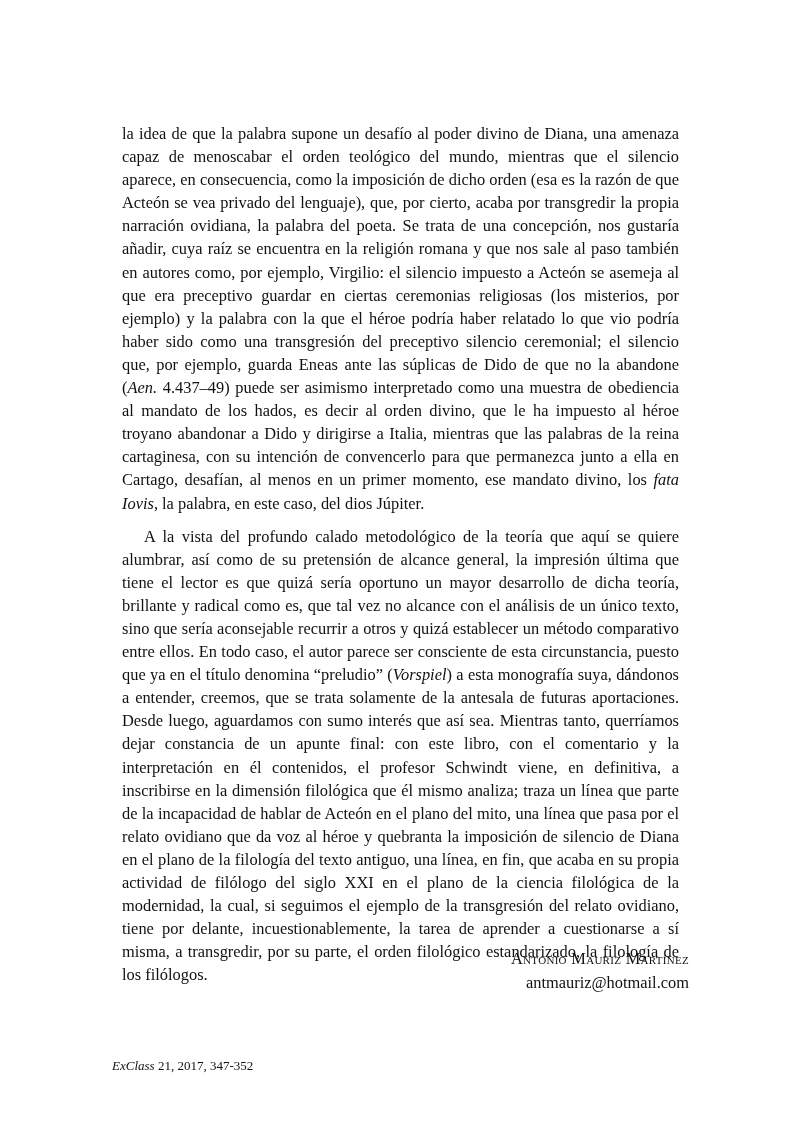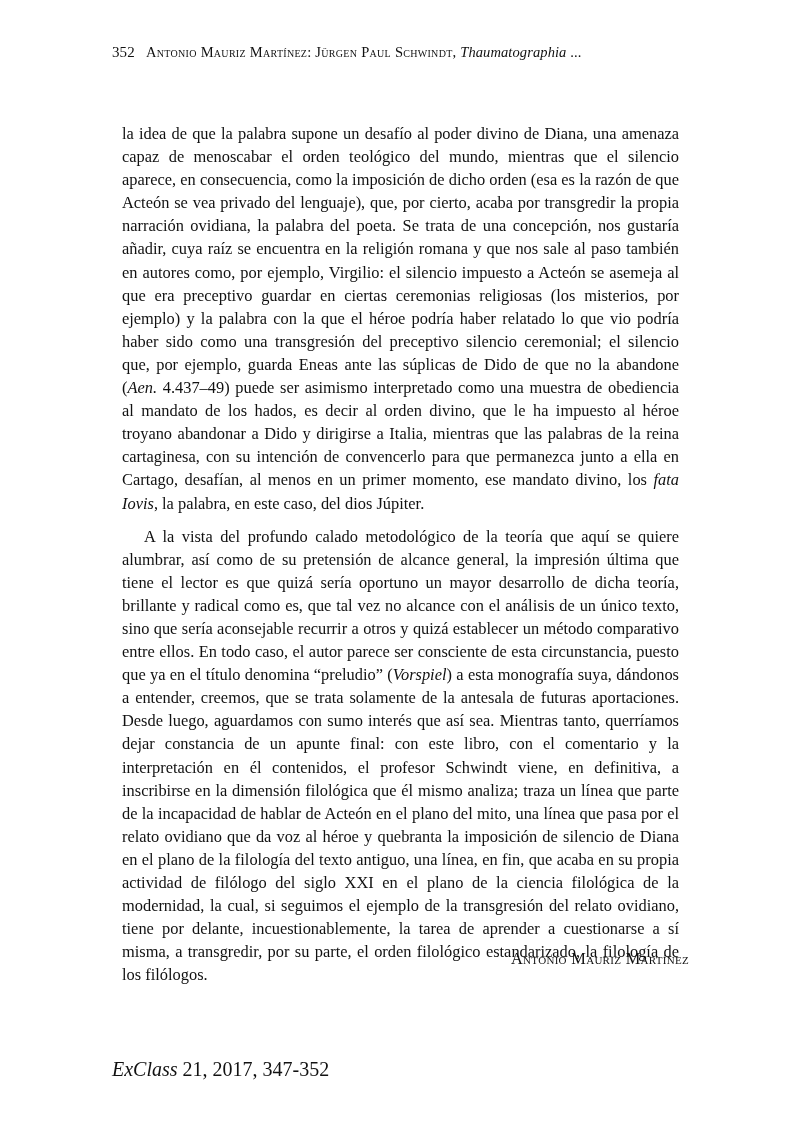--- a/index.html
+++ b/index.html
@@ -71,48 +71,41 @@
     letter-spacing: 0.3px;
     display: block;
   }
   .signature .email {
     display: block;
   }
   .footer {
     position: absolute;
     top: 1058px;
     left: 112px;
-    font-size: 20px;
+    font-size: 13px;
     text-align: right;
   }
   .footer .ital {
     font-style: italic;
   }
 </style>
 </head>
 <body>
 
 <div class="page">
 
-  <div class="running-head">
-    <span class="pageno">352</span>
-    &nbsp;
-    <span class="smallcaps">Antonio Mauriz Martínez:</span>
-    <span class="smallcaps">Jürgen Paul Schwindt,</span>
-    <span class="ital">Thaumatographia</span>
-    <span>...</span>
-  </div>
 
   <div class="body-block">
     <p>la idea de que la palabra supone un desafío al poder divino de Diana, una amenaza capaz de menoscabar el orden teológico del mundo, mientras que el silencio aparece, en consecuencia, como la imposición de dicho orden (esa es la razón de que Acteón se vea privado del lenguaje), que, por cierto, acaba por transgredir la propia narración ovidiana, la palabra del poeta. Se trata de una concepción, nos gustaría añadir, cuya raíz se encuentra en la religión romana y que nos sale al paso también en autores como, por ejemplo, Virgilio: el silencio impuesto a Acteón se asemeja al que era preceptivo guardar en ciertas ceremonias religiosas (los misterios, por ejemplo) y la palabra con la que el héroe podría haber relatado lo que vio podría haber sido como una transgresión del preceptivo silencio ceremonial; el silencio que, por ejemplo, guarda Eneas ante las súplicas de Dido de que no la abandone (<i>Aen.</i> 4.437–49) puede ser asimismo interpretado como una muestra de obediencia al mandato de los hados, es decir al orden divino, que le ha impuesto al héroe troyano abandonar a Dido y dirigirse a Italia, mientras que las palabras de la reina cartaginesa, con su intención de convencerlo para que permanezca junto a ella en Cartago, desafían, al menos en un primer momento, ese mandato divino, los <i>fata Iovis</i>, la palabra, en este caso, del dios Júpiter.</p>
     <p class="indent">A la vista del profundo calado metodológico de la teoría que aquí se quiere alumbrar, así como de su pretensión de alcance general, la impresión última que tiene el lector es que quizá sería oportuno un mayor desarrollo de dicha teoría, brillante y radical como es, que tal vez no alcance con el análisis de un único texto, sino que sería aconsejable recurrir a otros y quizá establecer un método comparativo entre ellos. En todo caso, el autor parece ser consciente de esta circunstancia, puesto que ya en el título denomina “preludio” (<i>Vorspiel</i>) a esta monografía suya, dándonos a entender, creemos, que se trata solamente de la antesala de futuras aportaciones. Desde luego, aguardamos con sumo interés que así sea. Mientras tanto, querríamos dejar constancia de un apunte final: con este libro, con el comentario y la interpretación en él contenidos, el profesor Schwindt viene, en definitiva, a inscribirse en la dimensión filológica que él mismo analiza; traza un línea que parte de la incapacidad de hablar de Acteón en el plano del mito, una línea que pasa por el relato ovidiano que da voz al héroe y quebranta la imposición de silencio de Diana en el plano de la filología del texto antiguo, una línea, en fin, que acaba en su propia actividad de filólogo del siglo XXI en el plano de la ciencia filológica de la modernidad, la cual, si seguimos el ejemplo de la transgresión del relato ovidiano, tiene por delante, incuestionablemente, la tarea de aprender a cuestionarse a sí misma, a transgredir, por su parte, el orden filológico estandarizado, la filología de los filólogos.</p>
   </div>
 
   <div class="signature">
     <span class="name">Antonio Mauriz Martínez</span>
+    <span class="email">antmauriz@hotmail.com</span>
   </div>
 
   <div class="footer">
     <span class="ital">ExClass</span>
     <span>21, 2017, 347-352</span>
   </div>
 
 </div>
 
 </body></html>

